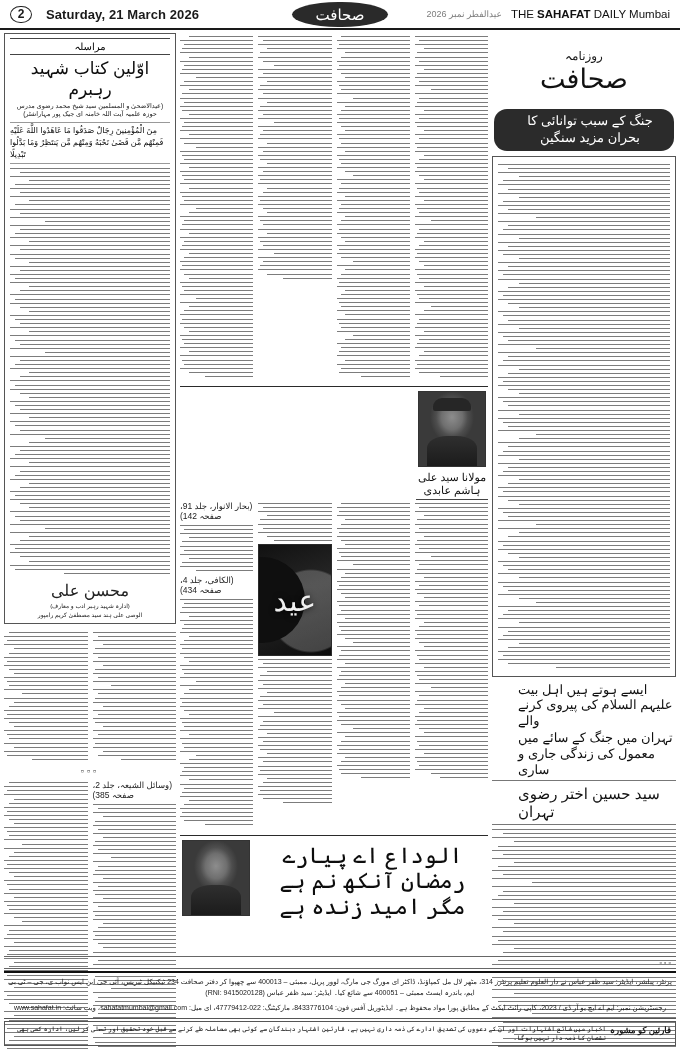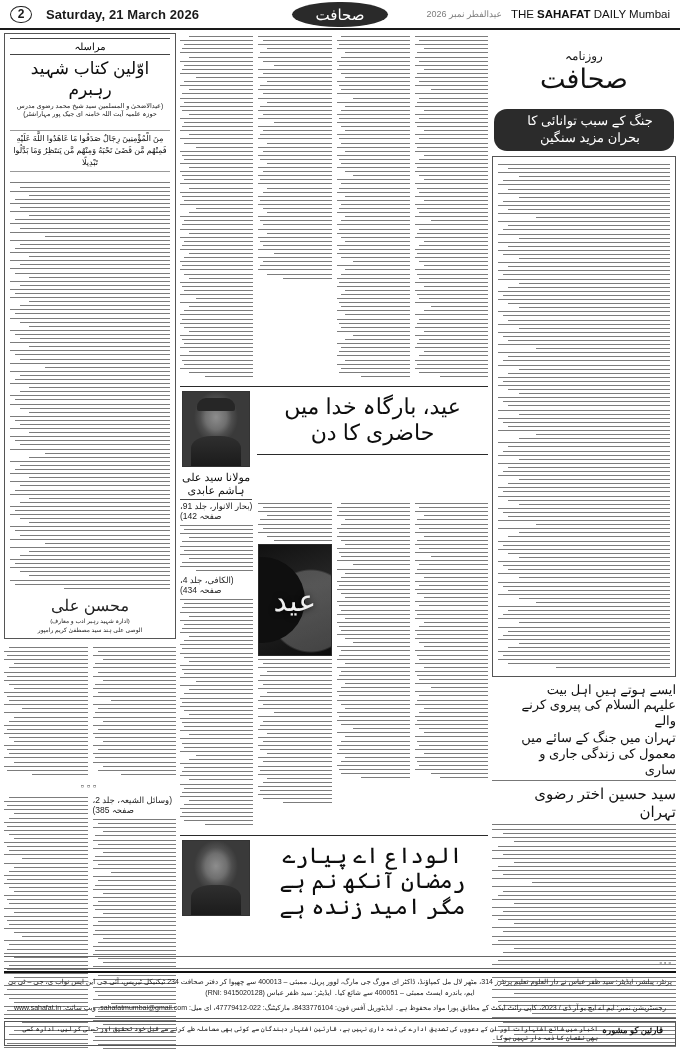--- a/index.html
+++ b/index.html
@@ -137,21 +137,21 @@
     font-size: 22px; color: #0d0d0d;
     line-height: 1.18;
     padding: 3px 4px 5px 4px;
   }
   .head-md {
     direction: rtl; text-align: right;
     font-size: 15px; color: #0d0d0d;
     line-height: 1.22;
   }
   .head-sm {
-    direction: rtl; text-align: right;
+    direction: rtl; text-align: left;
     font-size: 13px; color: #111;
     line-height: 1.2;
     margin-left: 26px;
   }
   .hrule { border-top: 1.4px solid #2a2a2a; margin: 3px 0 4px 0; }
   .hrule.thin { border-top: 1px solid #777; }
 
   
   .author-card {
     width: 72px; flex: none; direction: rtl; text-align: center;
@@ -283,21 +283,21 @@
   }
   .foot-rule { border-top: 2px solid #111; margin: 2px 0; }
   .foot-rule.thin { border-top: 1px solid #555; }
   .imprint {
     direction: rtl; font-size: 7px; color: #1a1a1a;
     text-align: center; line-height: 1.55; padding: 2px 2px;
   }
   .advice {
     border: 1px solid #555;
     direction: rtl; font-size: 6.5px; color: #1a1a1a;
-    padding: 2px 12px; line-height: 1.5;
+    padding: 2px 4px; line-height: 1.5;
     display: flex; gap: 4px; align-items: flex-start;
   }
   .advice .lbl { font-size: 8.5px; font-weight: bold; flex: none; }
   .topcap {
     display: flex; direction: rtl; font-size: 6.5px; color: #222;
     border-top: 1px solid #666; border-bottom: 1px solid #666;
     padding: 2px 3px; margin-bottom: 2px; gap: 6px;
   }
   .tri { text-align: center; letter-spacing: 2px; font-size: 7px; }
 </style>
@@ -852,24 +852,20 @@
           <div class="ln s2"></div>
             <div class="ln s1"></div>
             <div class="ln s3"></div>
             <div class="ln s6"></div>
         </div>
       </div>
 
       <div class="hrule" style="margin-top:6px"></div>
 
       <div style="display:flex; direction:rtl; gap:5px; align-items:flex-start;">
-        <div style="flex:1">
-          <div class="head-lg">عید، بارگاہ خدا میں حاضری کا دن</div>
-          <div class="hrule"></div>
-        </div>
         <div class="author-card">
           <div class="author-photo turban"></div>
           <div class="author-name">مولانا سید علی ہاشم عابدی</div>
         </div>
       </div>
 
       <div class="split4">
         <div class="urdu-lines">
           <div class="ln s1"></div>
             <div class="ln s2"></div>
@@ -1158,21 +1154,21 @@
       </div>
 
     </div>
 
     <div class="col-left">
 
       <div class="boxed">
         <div class="kicker-bar">مراسلہ</div>
         <div class="head-md" style="text-align:center; font-size:17px">اوّلین کتاب شہید رہبرم</div>
         <div class="cite" style="text-align:center; font-size:6.5px; padding:2px 0">(عیدالاضحیٰ و المسلمین سید شیخ محمد رضوی مدرس حوزہ علمیہ آیت اللہ خامنہ ای جیک پور مہاراشٹر)</div>
-        <div class="head-md" style="text-align:center; font-size:8px; direction:rtl; line-height:1.5; padding:2px 0; border-top:1px solid #999; border-bottom:1px solid #999; margin:10px 0">مِنَ الْمُؤْمِنِينَ رِجَالٌ صَدَقُوا مَا عَاهَدُوا اللَّهَ عَلَيْهِ فَمِنْهُم مَّن قَضَىٰ نَحْبَهُ وَمِنْهُم مَّن يَنتَظِرُ وَمَا بَدَّلُوا تَبْدِيلًا</div>
+        <div class="head-md" style="text-align:left; font-size:8px; direction:rtl; line-height:1.5; padding:2px 0; border-top:1px solid #999; border-bottom:1px solid #999; margin:2px 0">مِنَ الْمُؤْمِنِينَ رِجَالٌ صَدَقُوا مَا عَاهَدُوا اللَّهَ عَلَيْهِ فَمِنْهُم مَّن قَضَىٰ نَحْبَهُ وَمِنْهُم مَّن يَنتَظِرُ وَمَا بَدَّلُوا تَبْدِيلًا</div>
         <div class="urdu-lines">
           <div class="ln s1"></div>
             <div class="ln s2"></div>
             <div class="ln s1"></div>
             <div class="ln s3"></div>
           <div class="ln s4"></div>
             <div class="ln s1"></div>
             <div class="ln s2"></div>
             <div class="ln s1"></div>
           <div class="ln s3"></div>

